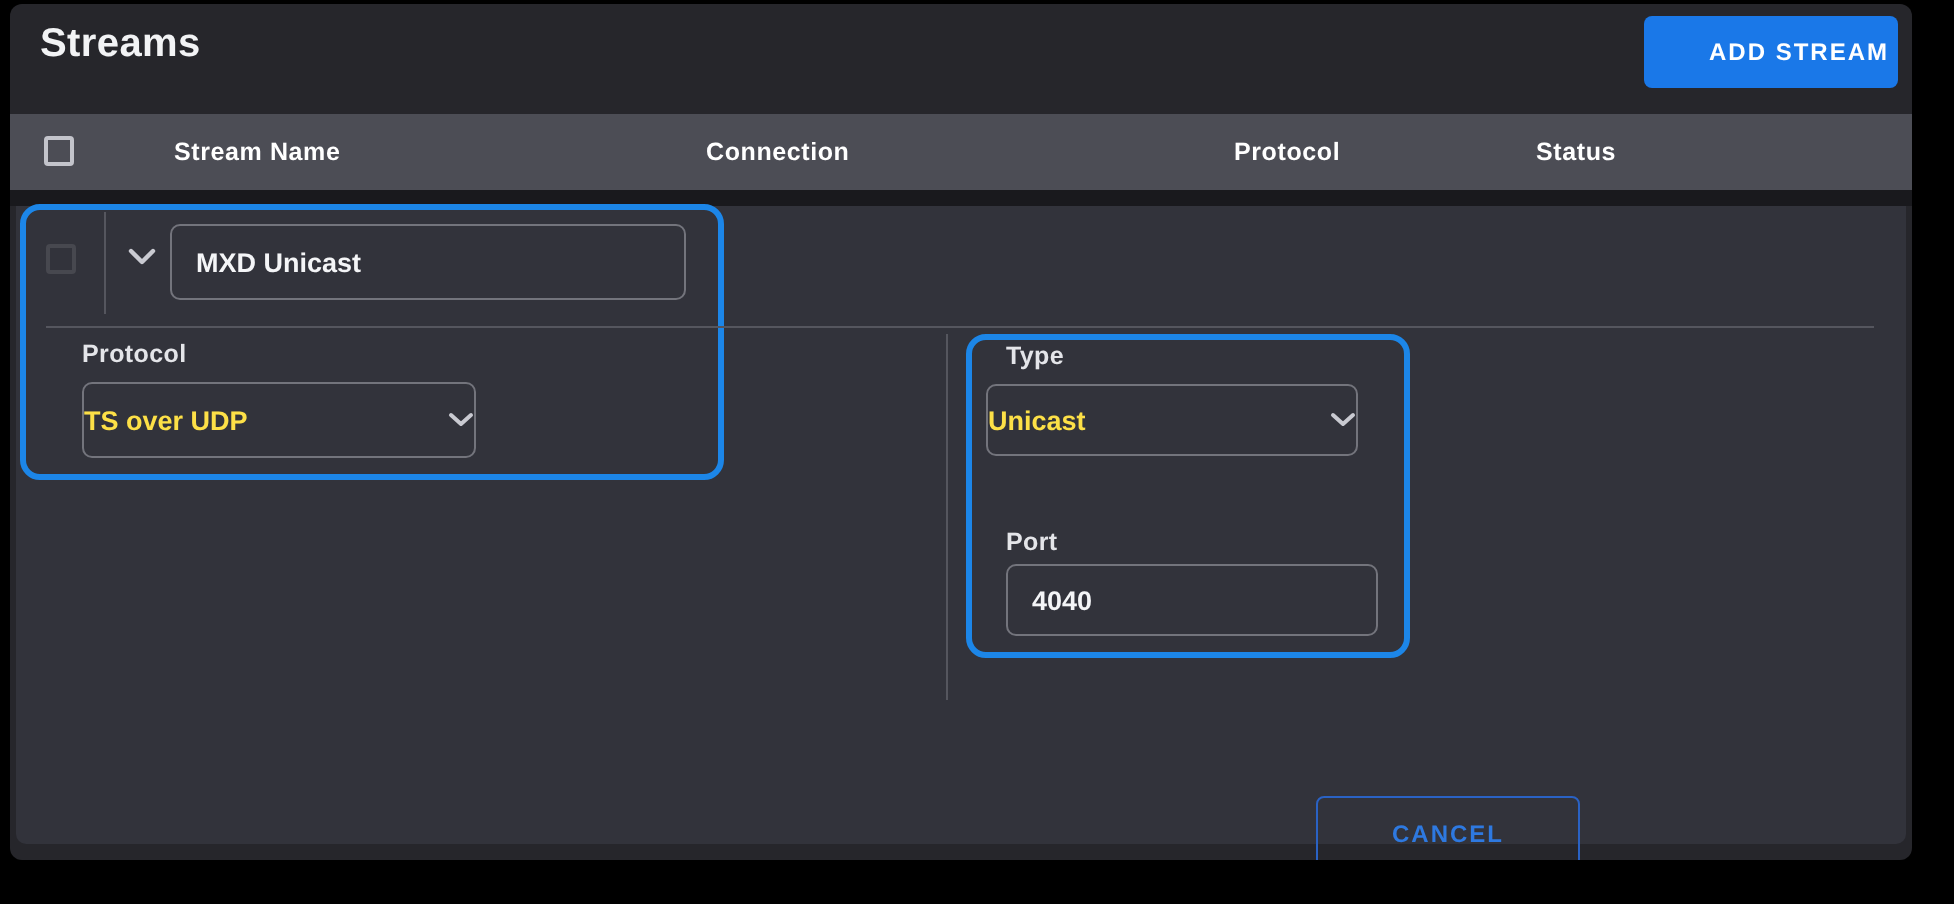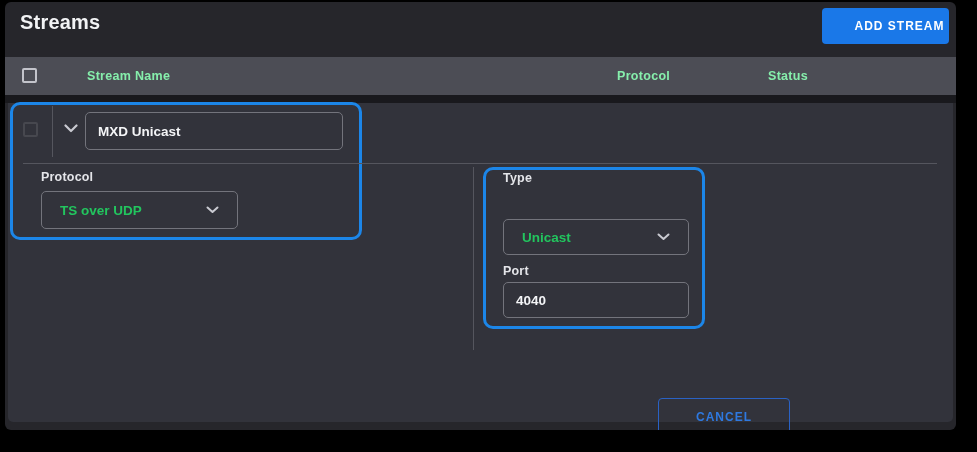--- a/index.html
+++ b/index.html
@@ -10,61 +10,62 @@
          background:#26262b;border-radius:6px;overflow:hidden;}
   
   .topbar{position:relative;height:55px;}
   .page-title{position:absolute;left:15px;top:9px;color:#f2f3f5;font-size:20px;font-weight:bold;letter-spacing:.2px;}
   .btn{display:flex;align-items:center;justify-content:center;box-sizing:border-box;
        font-size:12px;font-weight:bold;letter-spacing:1px;border-radius:4px;cursor:pointer;user-select:none;}
   .btn-primary{background:#1a78e8;color:#fff;border:none;}
   .add-stream{position:absolute;top:6px;right:7px;width:127px;height:36px;padding-left:28px;}
   
   .thead{position:relative;height:38px;background:#4c4d55;}
-  .thead .col{position:absolute;top:0;height:38px;line-height:38px;color:#86efac;
+  .thead .col{position:absolute;top:0;height:38px;line-height:38px;color:#ffffff;
               font-size:12.5px;font-weight:bold;letter-spacing:.3px;text-align:right;}
   .checkbox{position:absolute;width:15px;height:15px;border-radius:2px;box-sizing:border-box;background:transparent;}
   .cb-light{border:2px solid #c3c4cb;}
   .cb-dim{border:2px solid #47484f;}
   
   .gap{height:8px;background:#19191d;}
   
   .card{position:relative;margin:0 3px;height:319px;background:#32333b;border-radius:0 0 5px 5px;}
   .hl-box{position:absolute;box-sizing:border-box;border:3px solid #1c86e8;border-radius:10px;}
   .hl-left{left:2px;top:-1px;width:352px;height:138px;}
   .hl-right{left:475px;top:64px;width:222px;height:162px;}
   .vsep{position:absolute;width:1px;background:#55565e;}
   .hsep{position:absolute;height:1px;background:#55565e;}
   .chev-btn{position:absolute;display:flex;align-items:center;justify-content:center;width:22px;height:22px;cursor:pointer;}
   .text-input{position:absolute;box-sizing:border-box;background:transparent;border:1px solid #73747c;
               border-radius:5px;color:#f4f5f7;font-family:"Liberation Sans",sans-serif;
               font-size:13.5px;font-weight:bold;padding:0 12px;outline:none;}
   .field-label{position:absolute;color:#e4e5e9;font-size:12.5px;font-weight:bold;letter-spacing:.2px;}
   .select{position:absolute;box-sizing:border-box;border:1px solid #73747c;border-radius:5px;
           display:flex;align-items:center;justify-content:space-between;
-          padding:0 18px;color:#22c55e;font-size:13.5px;font-weight:bold;cursor:pointer;background:transparent;}
+          padding:0 0;color:#fde047;font-size:13.5px;font-weight:bold;cursor:pointer;background:transparent;}
   .btn-outline{background:transparent;border:1px solid #2a62c4;color:#2e79e0;margin-top:23px;}
   .cancel-btn{position:absolute;left:650px;top:272px;width:132px;height:37px;}
   .create-btn{position:absolute;left:800px;top:272px;width:130px;height:37px;}
   svg{display:block;}
 </style>
 </head>
 <body>
 
 <div class="stage">
   <div class="panel">
 
     <div class="topbar">
       <div class="page-title">Streams</div>
       <div class="btn btn-primary add-stream">ADD STREAM</div>
     </div>
 
     <div class="thead">
       <div class="checkbox cb-light" style="left:17px;top:11px;"></div>
       <div class="col" style="left:82px;">Stream Name</div>
+      <div class="col" style="left:348px;">Connection</div>
       <div class="col" style="left:612px;">Protocol</div>
       <div class="col" style="left:763px;">Status</div>
     </div>
 
     <div class="gap"></div>
 
     <div class="card">
 
       <div class="hl-box hl-left"></div>
 
@@ -94,21 +95,21 @@
           </svg>
         </span>
       </div>
 
       <div class="vsep" style="left:465px;top:64px;height:183px;"></div>
 
       <div class="hl-box hl-right"></div>
 
       <div class="field-label" style="left:495px;top:68px;">Type</div>
 
-      <div class="select" style="left:495px;top:89px;width:186px;height:36px;margin-top:27px;">
+      <div class="select" style="left:485px;top:89px;width:186px;height:36px;">
         <span>Unicast</span>
         <span>
           <svg width="13" height="8" viewBox="0 0 13 8">
             <polyline points="1.5,1.5 6.5,6 11.5,1.5" fill="none" stroke="#c9cad1" stroke-width="2" stroke-linecap="round" stroke-linejoin="round"></polyline>
           </svg>
         </span>
       </div>
 
       <div class="field-label" style="left:495px;top:161px;">Port</div>
 

